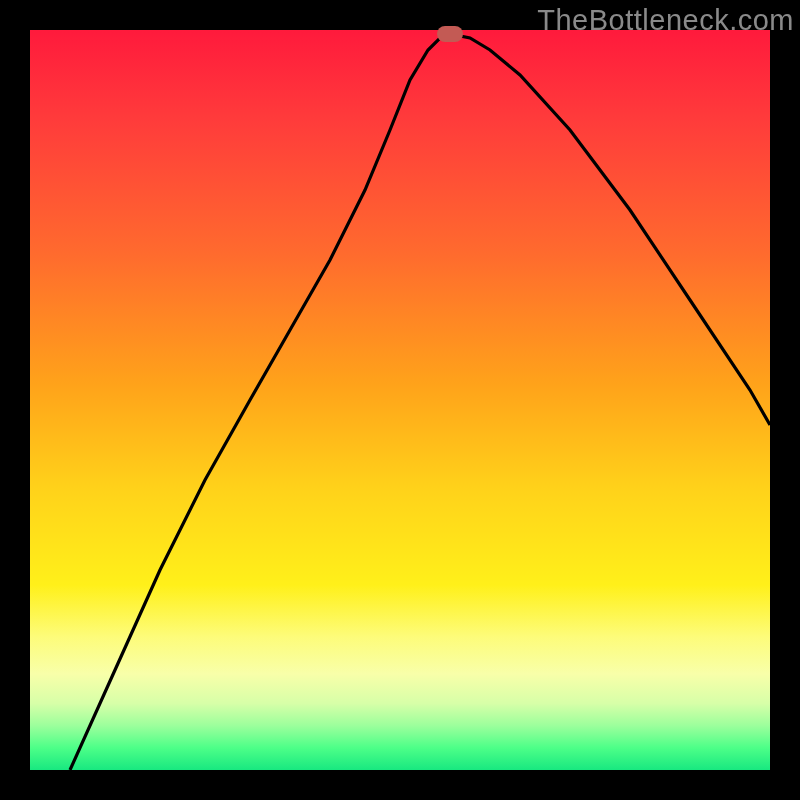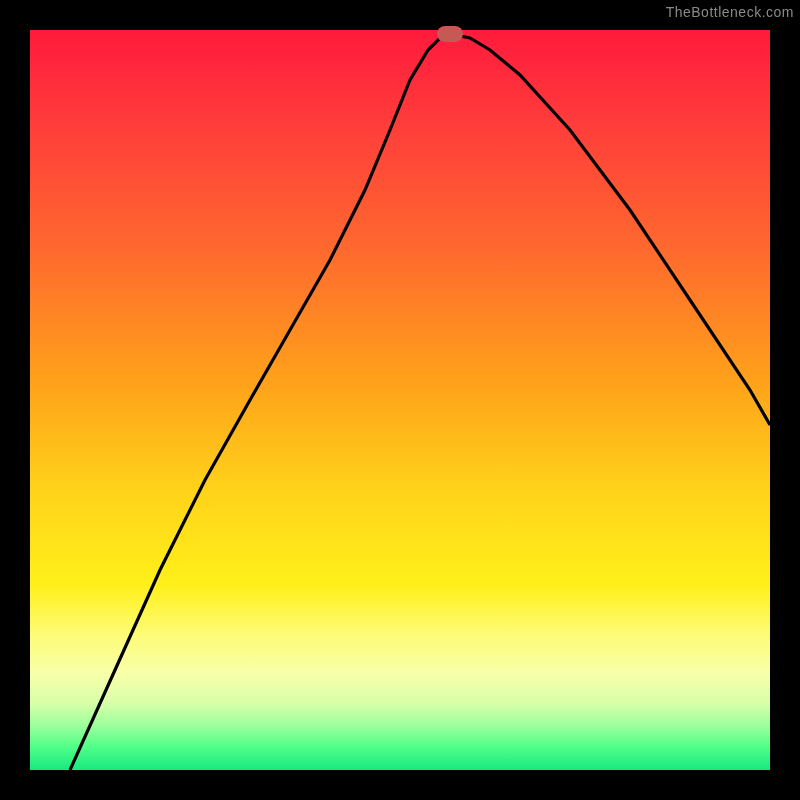--- a/index.html
+++ b/index.html
@@ -53,21 +53,21 @@
     height: 16px;
     border-radius: 8px;
     background: #c35a54;
     transform: translate(-50%, -50%);
   }
   .watermark {
     position: absolute;
     top: 4px;
     right: 6px;
     font-family: Arial, Helvetica, sans-serif;
-    font-size: 14px;
+    font-size: 29px;
     color: #8a8a8a;
     letter-spacing: 0.5px;
   }
 </style>
 </head>
 <body>
 
 <div class="frame">
   <div class="watermark">TheBottleneck.com</div>
 

